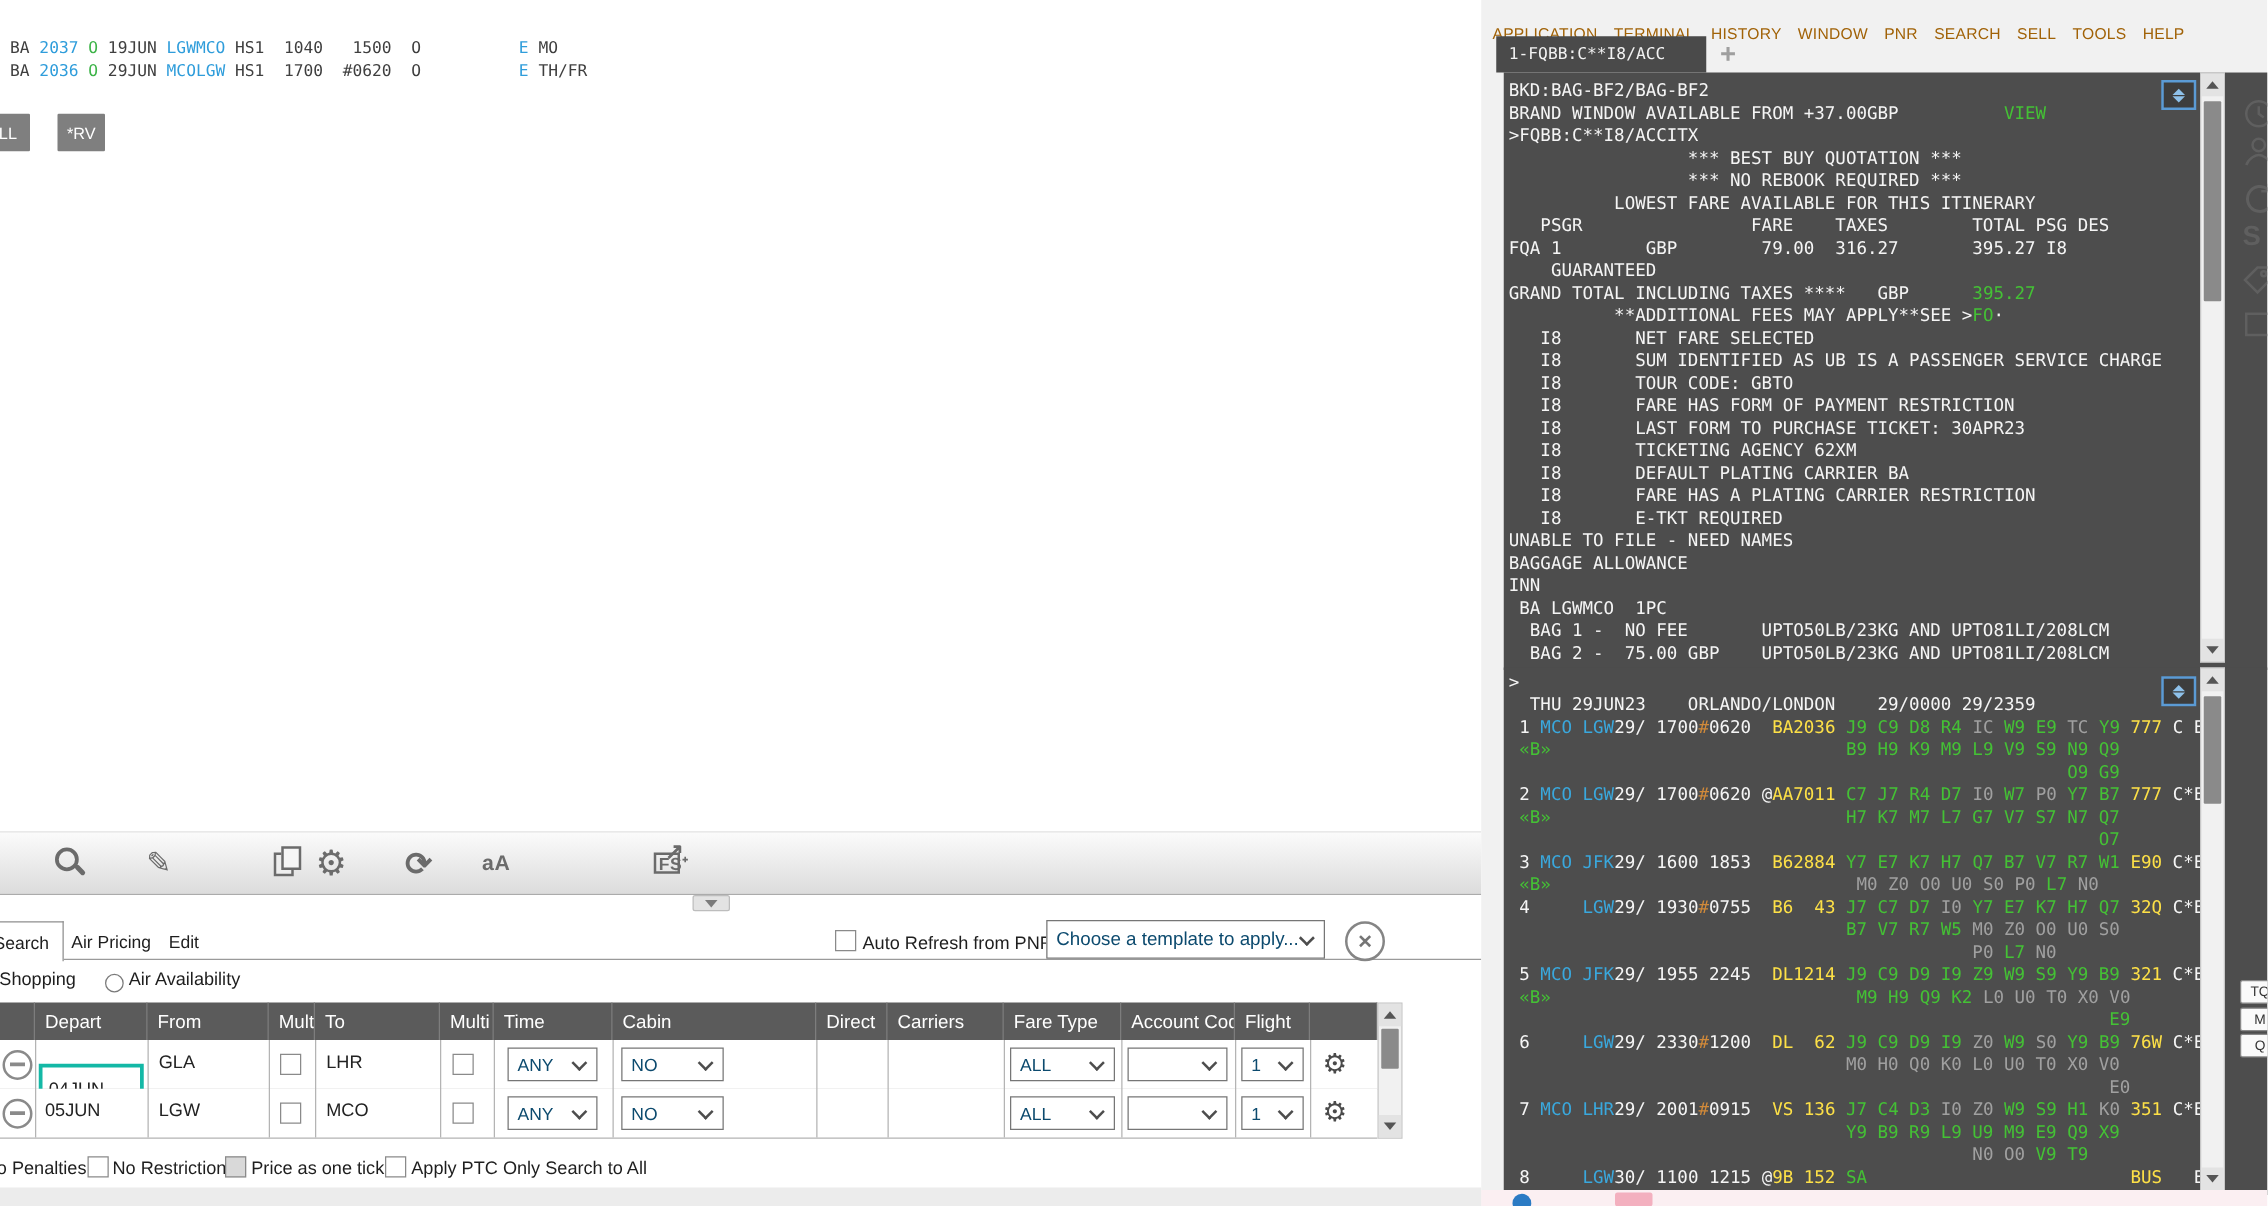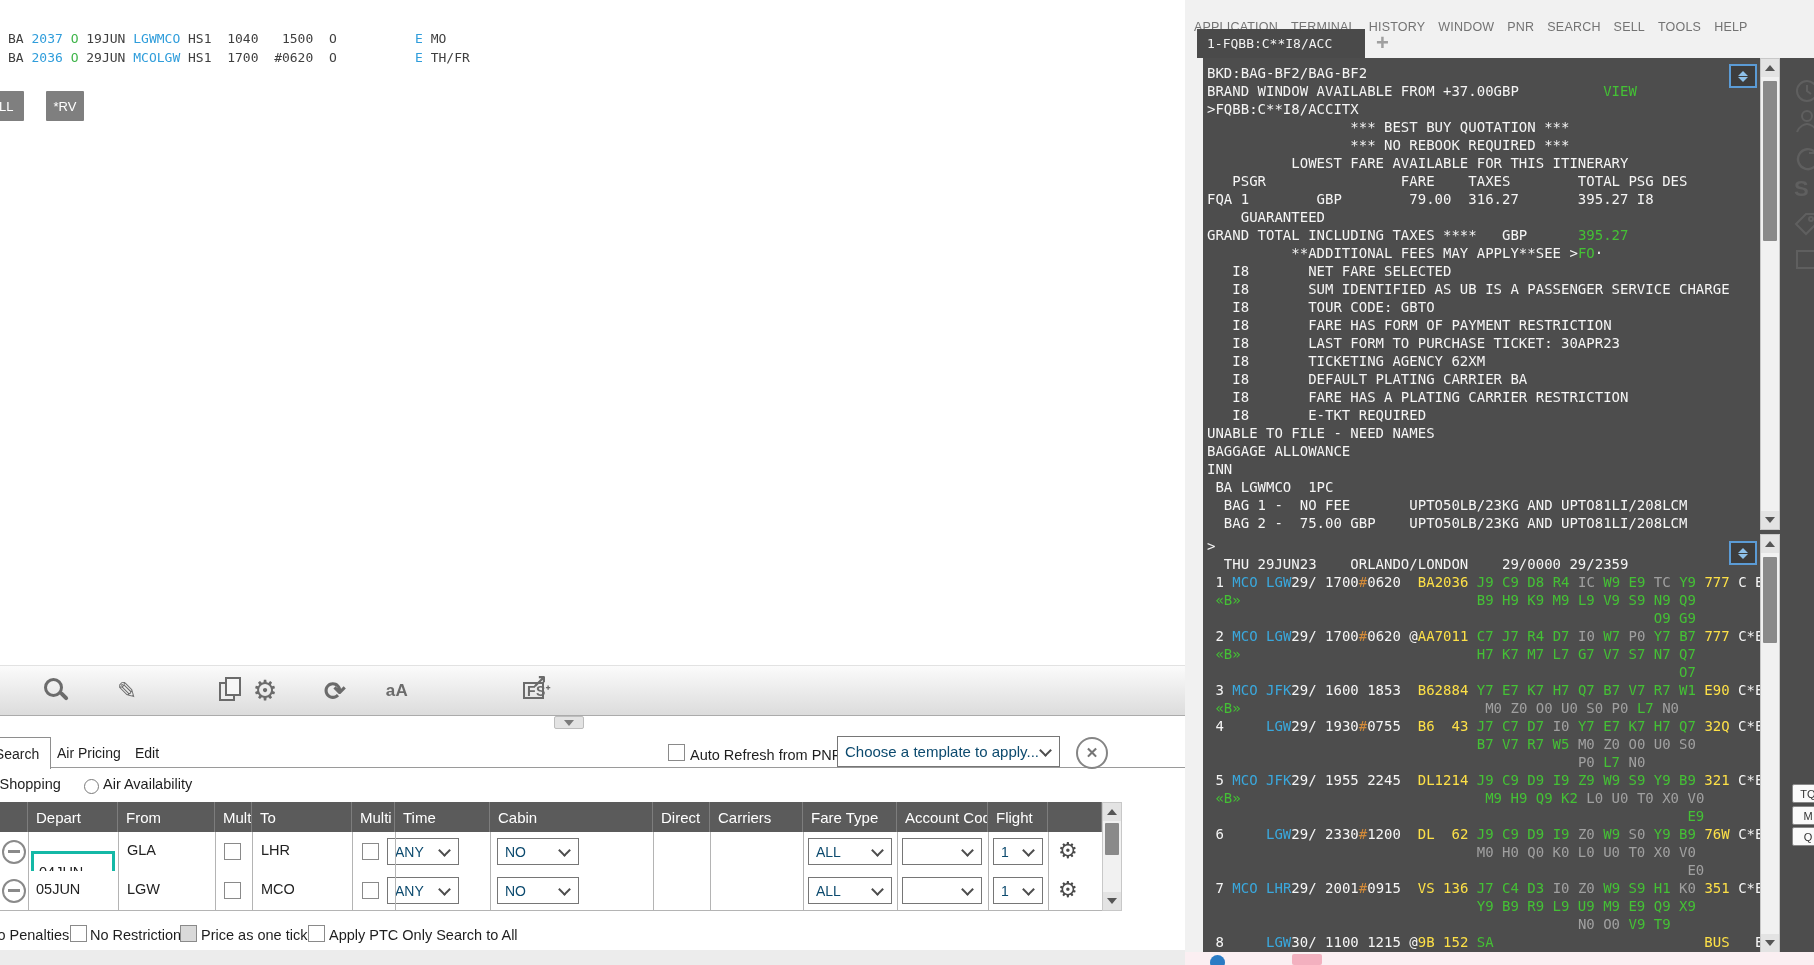--- a/index.html
+++ b/index.html
@@ -69,21 +69,21 @@
   .grow{position:absolute;left:0;width:1102px;height:39px;background:#fff;border-bottom:1px solid #b4b4b4;}
   .row1{top:31px;} .row2{top:70px;}
   .vline{position:absolute;top:31px;height:78px;width:1px;background:#b4b4b4;}
   .minus{position:absolute;left:2px;top:8px;width:20px;height:20px;border:2px solid #8a8a8a;border-radius:50%;}
   .minus::before{content:"";position:absolute;left:4px;top:8px;width:12px;height:3px;background:#8a8a8a;}
   .din{position:absolute;left:31px;top:6px;width:84px;height:42px;border:3px solid #14b8a6;
        display:flex;align-items:center;padding-left:5px;font-size:14.5px;box-sizing:border-box;margin-top:13px;}
   .cellv{position:absolute;top:10px;font-size:14.5px;}
   .cfrom{left:127px;} .cto{left:261px;} .cdep2{left:36px;}
   .cmulti1{left:224px;top:11px;} .cmulti2{left:362px;top:11px;}
-  .stime{left:387px;top:6px;width:72px;height:27px;text-align:right;}
+  .stime{left:406px;top:6px;width:72px;height:27px;text-align:right;}
   .scabin{left:497px;top:6px;width:82px;height:27px;}
   .sfare{left:808px;top:6px;width:84px;height:27px;}
   .sacct{left:902px;top:6px;width:80px;height:27px;}
   .stick{left:993px;top:6px;width:50px;height:27px;}
   .gear{position:absolute;left:1058px;top:5px;font-size:22px;color:#4a4a4a;line-height:28px;}
   
   .vsb{position:absolute;background:#f1f1f1;border:1px solid #c8c8c8;box-sizing:border-box;}
   .sba{position:absolute;left:0;width:100%;height:18px;background:#e3e3e3;display:flex;align-items:center;justify-content:center;}
   .sba.up{top:0;} .sba.down{bottom:0;}
   .sba::before{content:"";width:0;height:0;border-left:5px solid transparent;border-right:5px solid transparent;}
@@ -96,21 +96,21 @@
   .optrow .lbl{top:927px;font-size:14.5px;}
   
   .stripL{position:absolute;left:0;top:950px;width:1185px;height:15px;background:#ececec;}
   .stripR{position:absolute;left:1185px;top:952px;width:629px;height:13px;background:#fbeff2;}
   .bluedot{position:absolute;left:1210px;top:955px;width:15px;height:15px;border-radius:50%;background:#2b7bc4;}
   .pinkrect{position:absolute;left:1292px;top:954px;width:30px;height:11px;background:#f3b0bf;border-radius:2px;}
   
   .rpanel{position:absolute;left:1185px;top:0;width:629px;height:965px;background:#f1f1f1;}
   .rwhite{position:absolute;left:1781px;top:58px;width:33px;height:894px;background:#ffffff;}
   .menubar{position:absolute;left:1194px;top:1px;height:15px;display:flex;gap:13px;align-items:center;}
-  .menu-item{font-size:12.5px;color:#737373;letter-spacing:0.2px;white-space:nowrap;margin-top:36px;}
+  .menu-item{font-size:12.5px;color:#a16207;letter-spacing:0.2px;white-space:nowrap;margin-top:36px;}
   .termtab{position:absolute;left:1197px;top:29px;width:168px;height:29px;background:#4a4a4a;color:#f2f2f2;
            font-family:"DejaVu Sans Mono",monospace;font-size:13px;display:flex;align-items:center;padding-left:10px;box-sizing:border-box;}
   .newtab{position:absolute;left:1376px;top:30px;font-size:22px;font-weight:bold;color:#9f9f9f;}
   .terminal{position:absolute;left:1203px;width:632px;background:#4d4d4d;overflow:hidden;
             font-family:"DejaVu Sans Mono",monospace;font-size:14px;line-height:18px;}
   .t1{top:58px;height:472px;padding-top:6px;}
   .t2{top:534px;height:419px;padding-top:3px;}
   .tline{white-space:pre;padding-left:4px;}
   .tc-w{color:#f5f5f5}.tc-g{color:#44c135}.tc-x{color:#a0a0a0}.tc-c{color:#3aa8dd}.tc-b{color:#fde047}.tc-o{color:#d18a3a}
   .expicon{position:absolute;right:8px;width:24px;height:20px;background:#3d3d3d;border:2px solid #5b9bd5;

